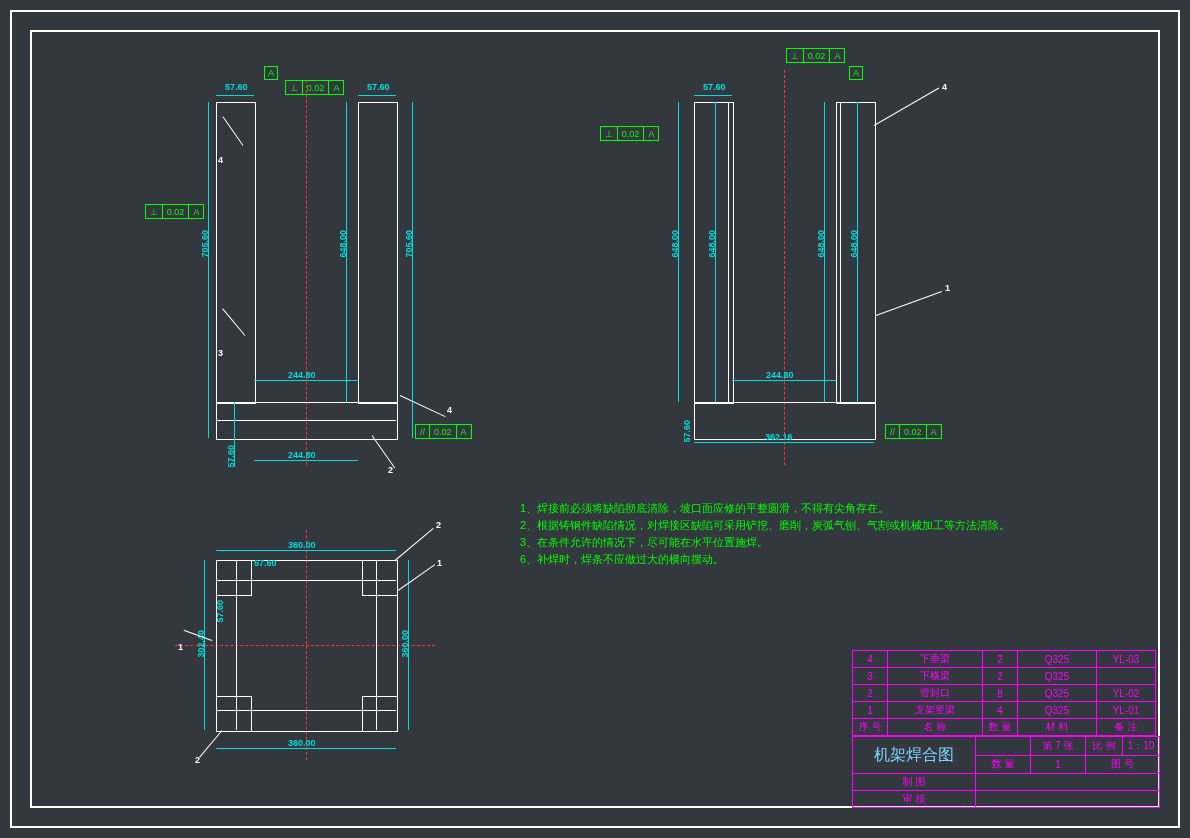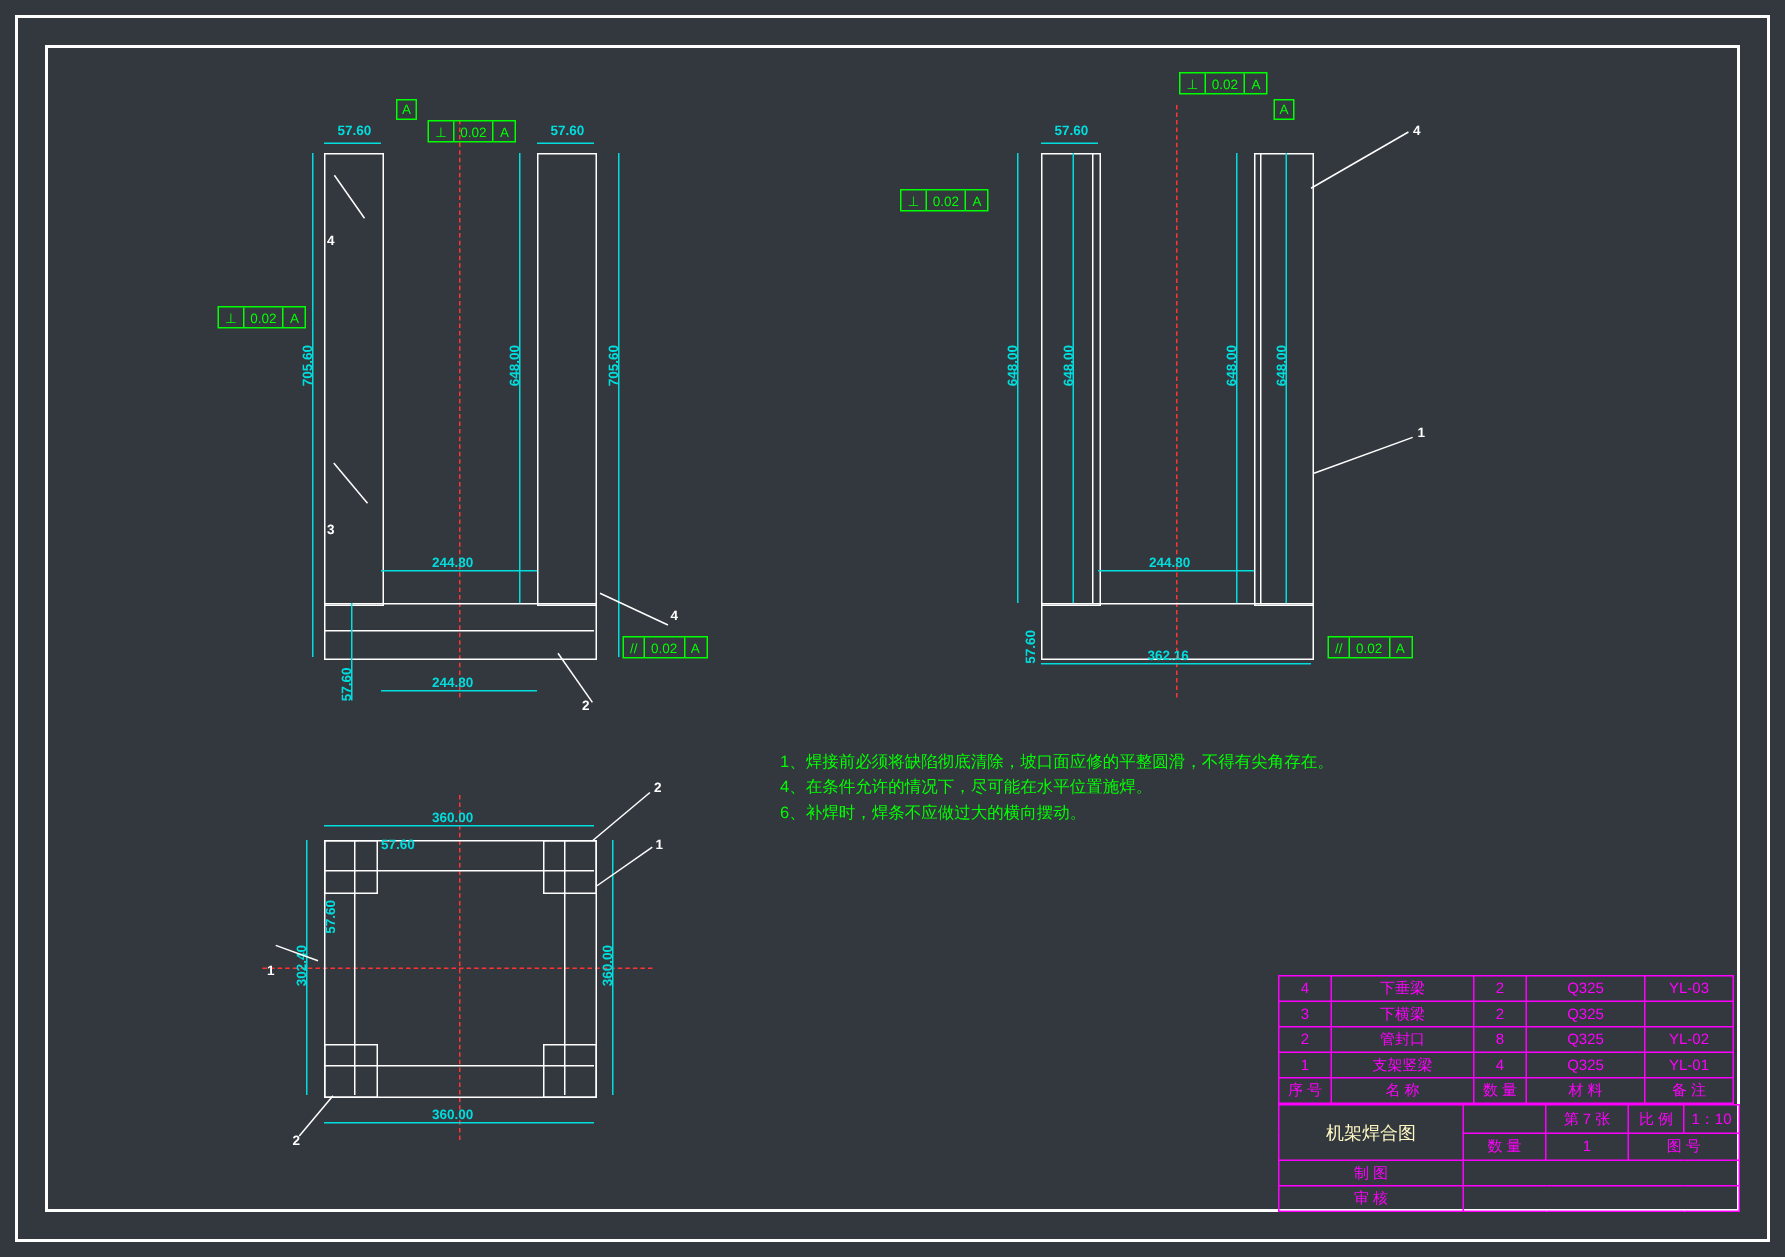--- a/index.html
+++ b/index.html
@@ -17,21 +17,21 @@
 .fcf{position:absolute;border:1px solid #00ff00;color:#00ff00;font-size:9px;display:flex;align-items:center;height:13px}
 .fcf span{padding:0 4px;border-right:1px solid #00ff00;height:100%;display:flex;align-items:center}
 .fcf span:last-child{border-right:none}
 .datum{position:absolute;border:1px solid #00ff00;color:#00ff00;font-size:9px;width:12px;height:12px;text-align:center;line-height:12px}
 .rect{position:absolute;border:1px solid #fff}
 .notes{position:absolute;left:520px;top:500px;color:#00ff00;font-size:11px;line-height:17px}
 .notes .title{text-align:center;width:360px;margin-bottom:4px}
 .titleblock{position:absolute;right:30px;bottom:30px;color:#ff00ff;font-size:10px}
 .titleblock table{border-collapse:collapse}
 .titleblock td{border:1px solid #ff00ff;padding:1px 4px;text-align:center;height:14px}
-.bigtitle{color:#fef9c3;font-size:12px;font-family:"SimSun",serif}
+.bigtitle{color:#7dd3fc;font-size:16px;font-family:"SimSun",serif}
 .surf{position:absolute;right:50px;top:20px;color:#00ff00;font-size:24px;font-family:"SimHei",sans-serif;display:flex;align-items:center}
 .surf svg{margin-left:8px}
 </style>
 </head>
 <body>
 
 <div class="canvas">
 <div class="frame outer"></div>
 <div class="frame inner"></div>
 
@@ -157,21 +157,22 @@
 <div class="dim" style="left:436px;top:520px;color:#fff">2</div>
 <div class="leader" style="left:398px;top:590px;width:45px;transform:rotate(-35deg)"></div>
 <div class="dim" style="left:437px;top:558px;color:#fff">1</div>
 <div class="leader" style="left:212px;top:640px;width:30px;transform:rotate(200deg)"></div>
 <div class="dim" style="left:178px;top:642px;color:#fff">1</div>
 <div class="leader" style="left:222px;top:730px;width:35px;transform:rotate(130deg)"></div>
 <div class="dim" style="left:195px;top:755px;color:#fff">2</div>
 
 <div class="notes">
   <div>1、焊接前必须将缺陷彻底清除，坡口面应修的平整圆滑，不得有尖角存在。</div>
-  <div>4、在条件允许的情况下，尽可能在水平位置施焊。</div>
+  <div>2、根据铸钢件缺陷情况，对焊接区缺陷可采用铲挖、磨削，炭弧气刨、气割或机械加工等方法清除。</div>
+  <div>3、在条件允许的情况下，尽可能在水平位置施焊。</div>
   <div>6、补焊时，焊条不应做过大的横向摆动。</div>
 </div>
 
 <div class="titleblock">
 <table>
 <tbody>
           <tr>
             <td style="width:26px">4</td>
             <td style="width:86px">下垂梁</td>
             <td style="width:26px">2</td>

